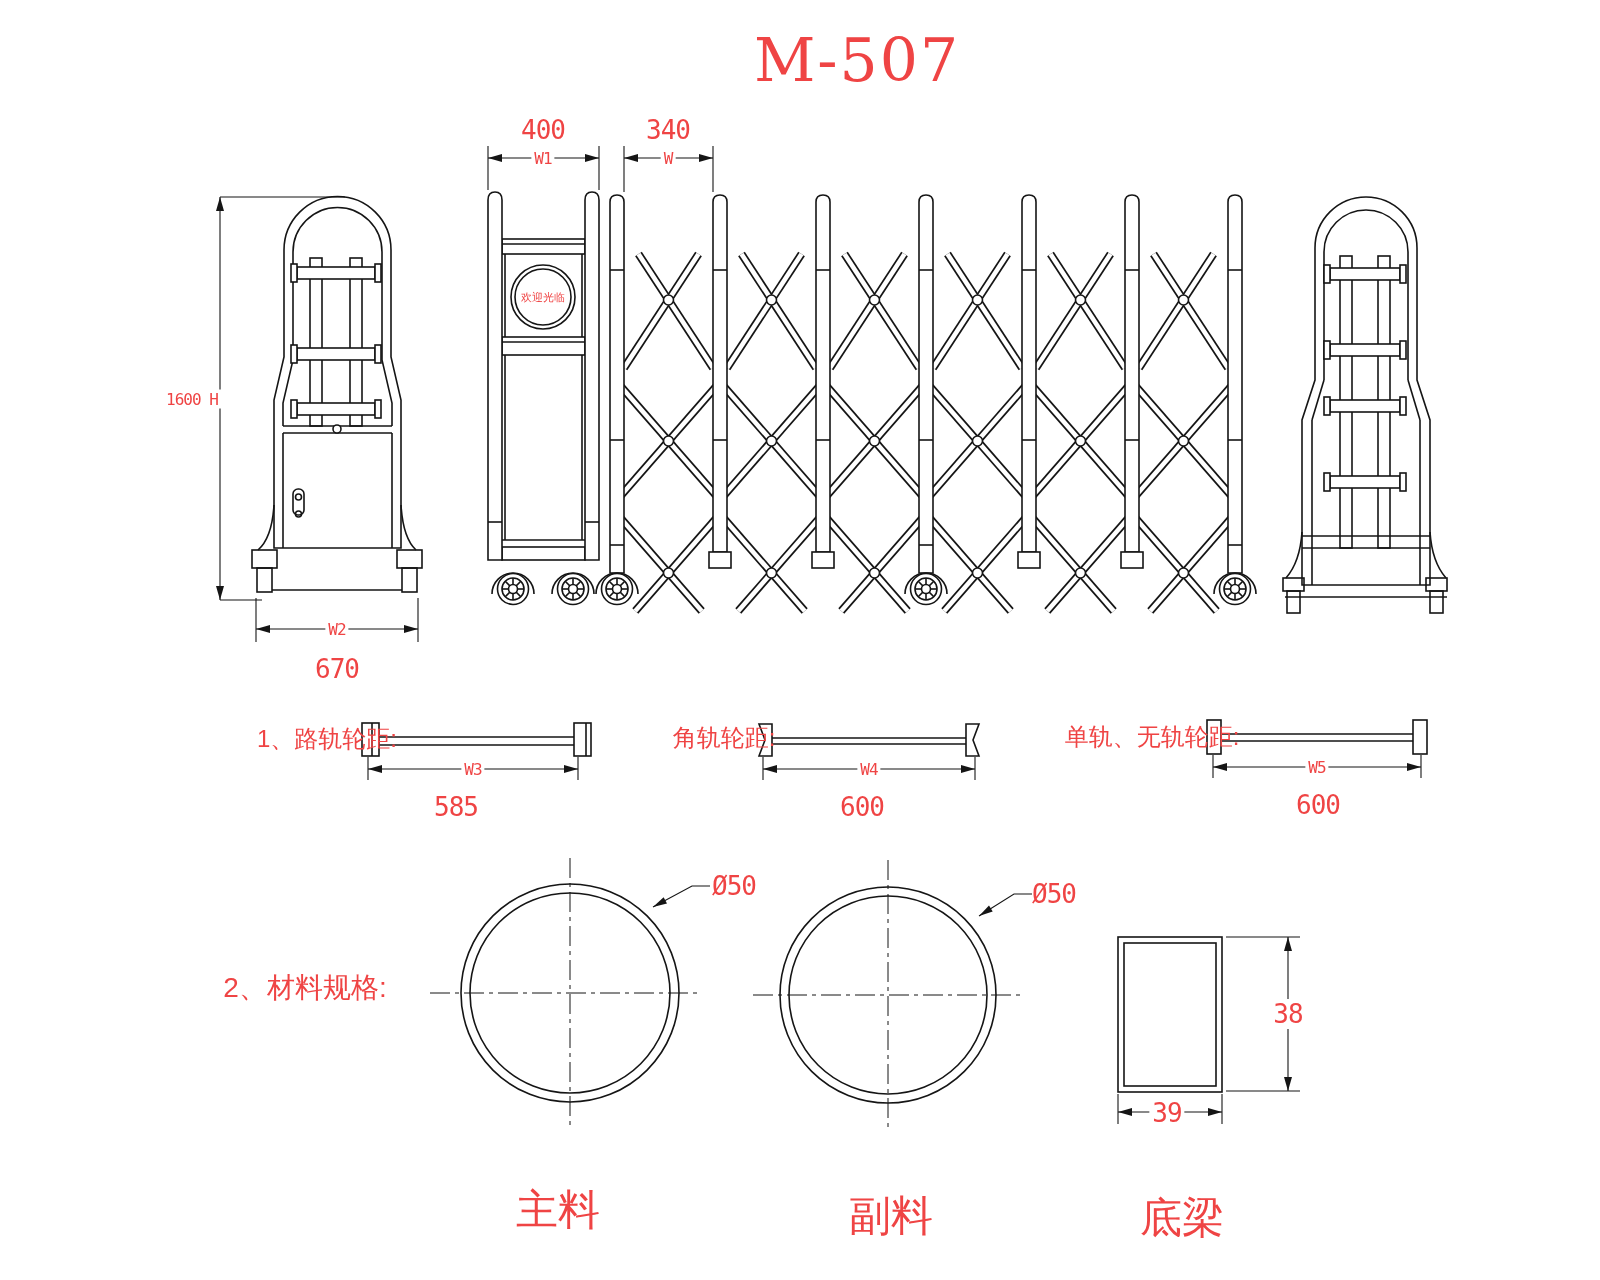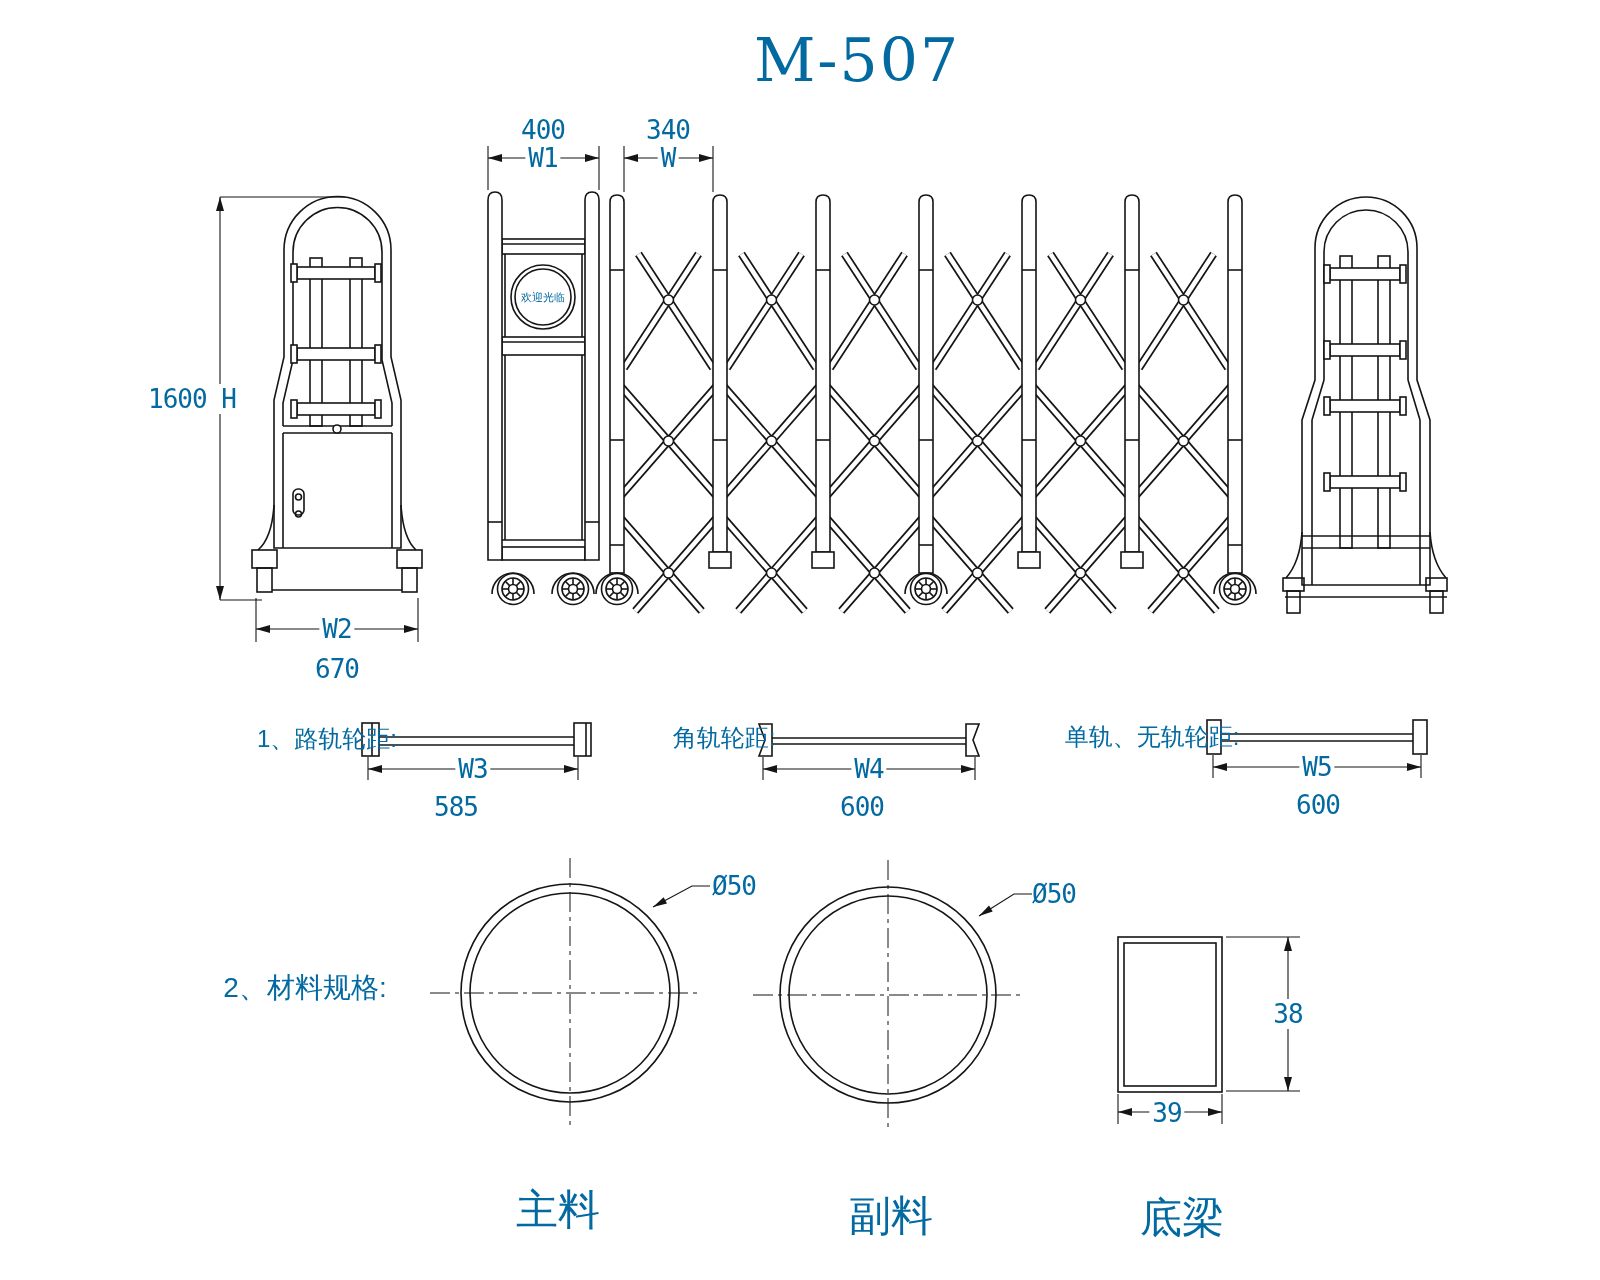--- a/index.html
+++ b/index.html
@@ -1,23 +1,23 @@
 <!DOCTYPE html>
 <html><head>
 <meta charset="utf-8">
 <style>
   html,body{margin:0;padding:0;background:#fff;}
   #stage{position:relative;width:1600px;height:1280px;background:#ffffff;overflow:hidden;
          font-family:"DejaVu Sans Mono","Liberation Mono",monospace;color:#141414;}
   #art{position:absolute;left:0;top:0;}
-  .t{position:absolute;white-space:nowrap;color:#0369a1;}
+  .t{position:absolute;white-space:nowrap;color:#ef4444;}
   .c{transform:translate(-50%,-50%);}
   .bg{background:#fff;padding:0 3px;}
   .dim{font-size:26px;letter-spacing:-1px;}
-  .dims{font-size:26px;letter-spacing:-1px;}
+  .dims{font-size:16px;letter-spacing:-1px;}
   .cn{font-family:"Liberation Sans","DejaVu Sans",sans-serif;}
   .rail{font-size:24px;margin-left:37px;}
   .mat{font-size:28px;}
   .big{font-size:42px;}
   .title{font-family:"DejaVu Serif","Liberation Serif",serif;font-size:60px;letter-spacing:2px;}
   .welcome{font-size:11px;}
 </style>
 </head>
 <body>
 

